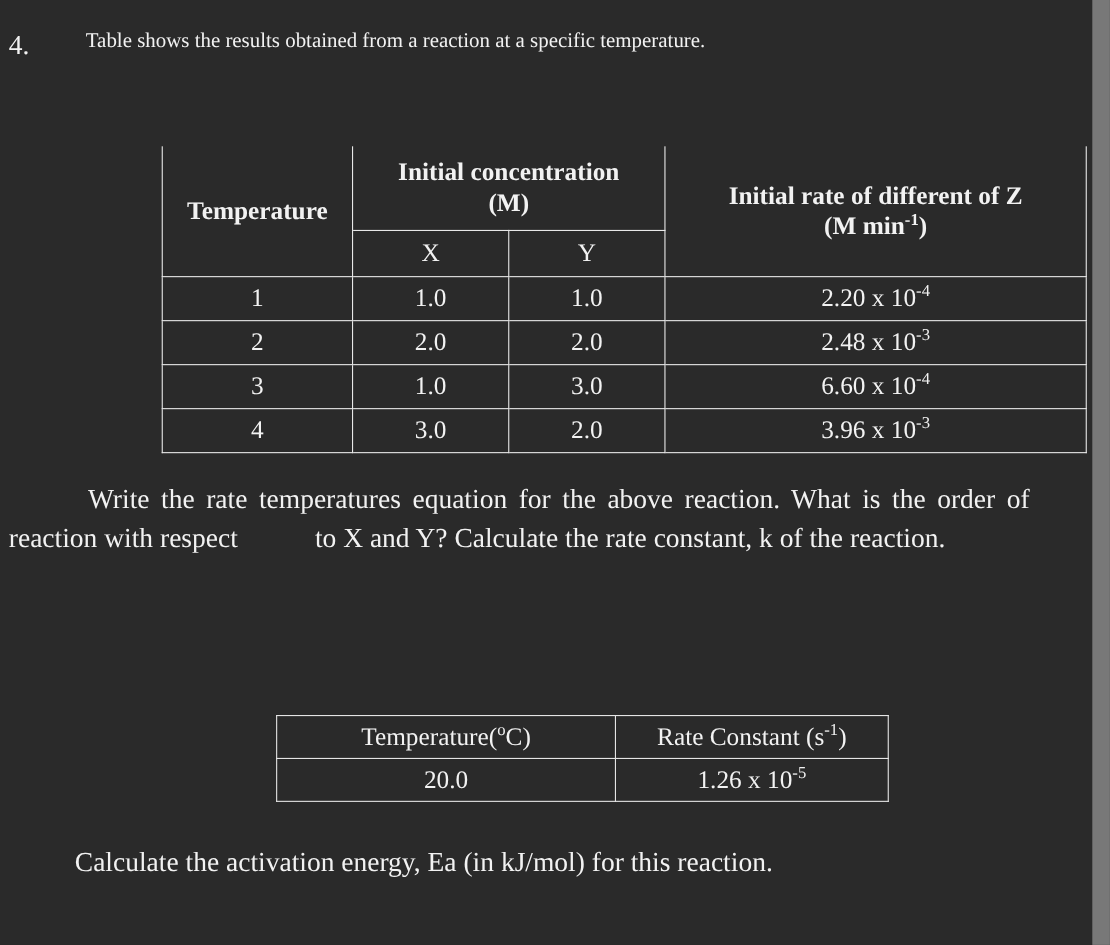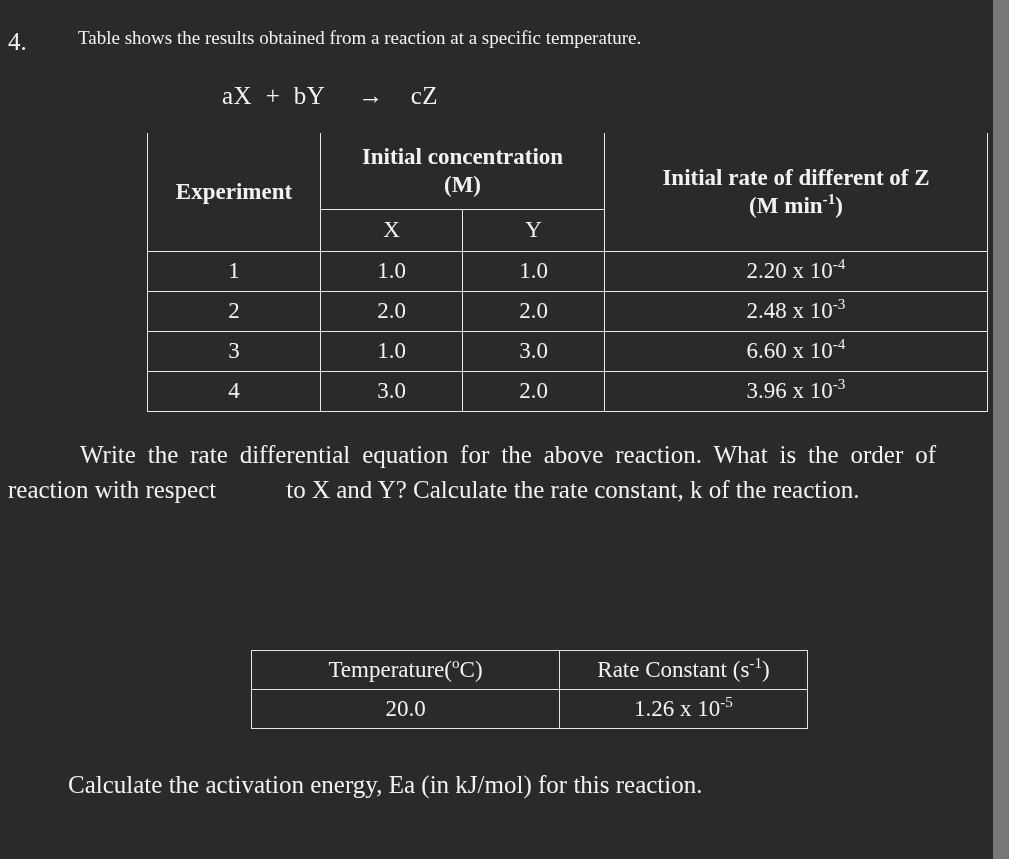--- a/index.html
+++ b/index.html
@@ -164,26 +164,25 @@
 </head>
 <body>
 
 <div id="page">
 
   <div class="q4-line q-row">
     <div class="q-num">4.</div>
     <div class="q-body">Table shows the results obtained from a reaction at a specific temperature.</div>
   </div>
 
-  <div class="eqn">aX  +  bY     →    cZ</div>
 
   <table id="table1">
     <tbody>
       <tr>
-        <td class="c-exp hdr-b nb-top hdr-tall" rowspan="2">Experiment</td>
+        <td class="c-exp hdr-b nb-top hdr-tall" rowspan="2">Temperature</td>
         <td class="hdr-b nb-top hdr-tall" colspan="2">
           <div>Initial concentration</div>
           <div>(M)</div>
         </td>
         <td class="c-rate hdr-b nb-top" rowspan="2">
           <div>Initial rate of different of Z</div>
           <div><span>(M min</span><sup>-1</sup><span>)</span></div>
         </td>
       </tr>
       <tr>
@@ -212,21 +211,21 @@
       <tr class="r-data">
         <td>4</td>
         <td>3.0</td>
         <td>2.0</td>
         <td><span>3.96 x 10</span><sup>-3</sup></td>
       </tr>
     </tbody>
   </table>
 
   <div id="p-after-t1">
-    <span class="ind"></span><span>Write the rate differential equation for the above reaction. What is the order of reaction with respect</span><span class="gap"></span><span>to X and Y? Calculate the rate constant, k of the reaction.</span>
+    <span class="ind"></span><span>Write the rate temperatures equation for the above reaction. What is the order of reaction with respect</span><span class="gap"></span><span>to X and Y? Calculate the rate constant, k of the reaction.</span>
   </div>
 
 
   <table id="table2">
     <tbody>
       <tr>
         <td class="c-temp"><span>Temperature(</span><sup>o</sup><span>C)</span></td>
         <td class="c-rc"><span>Rate Constant (s</span><sup>-1</sup><span>)</span></td>
       </tr>
       <tr>

